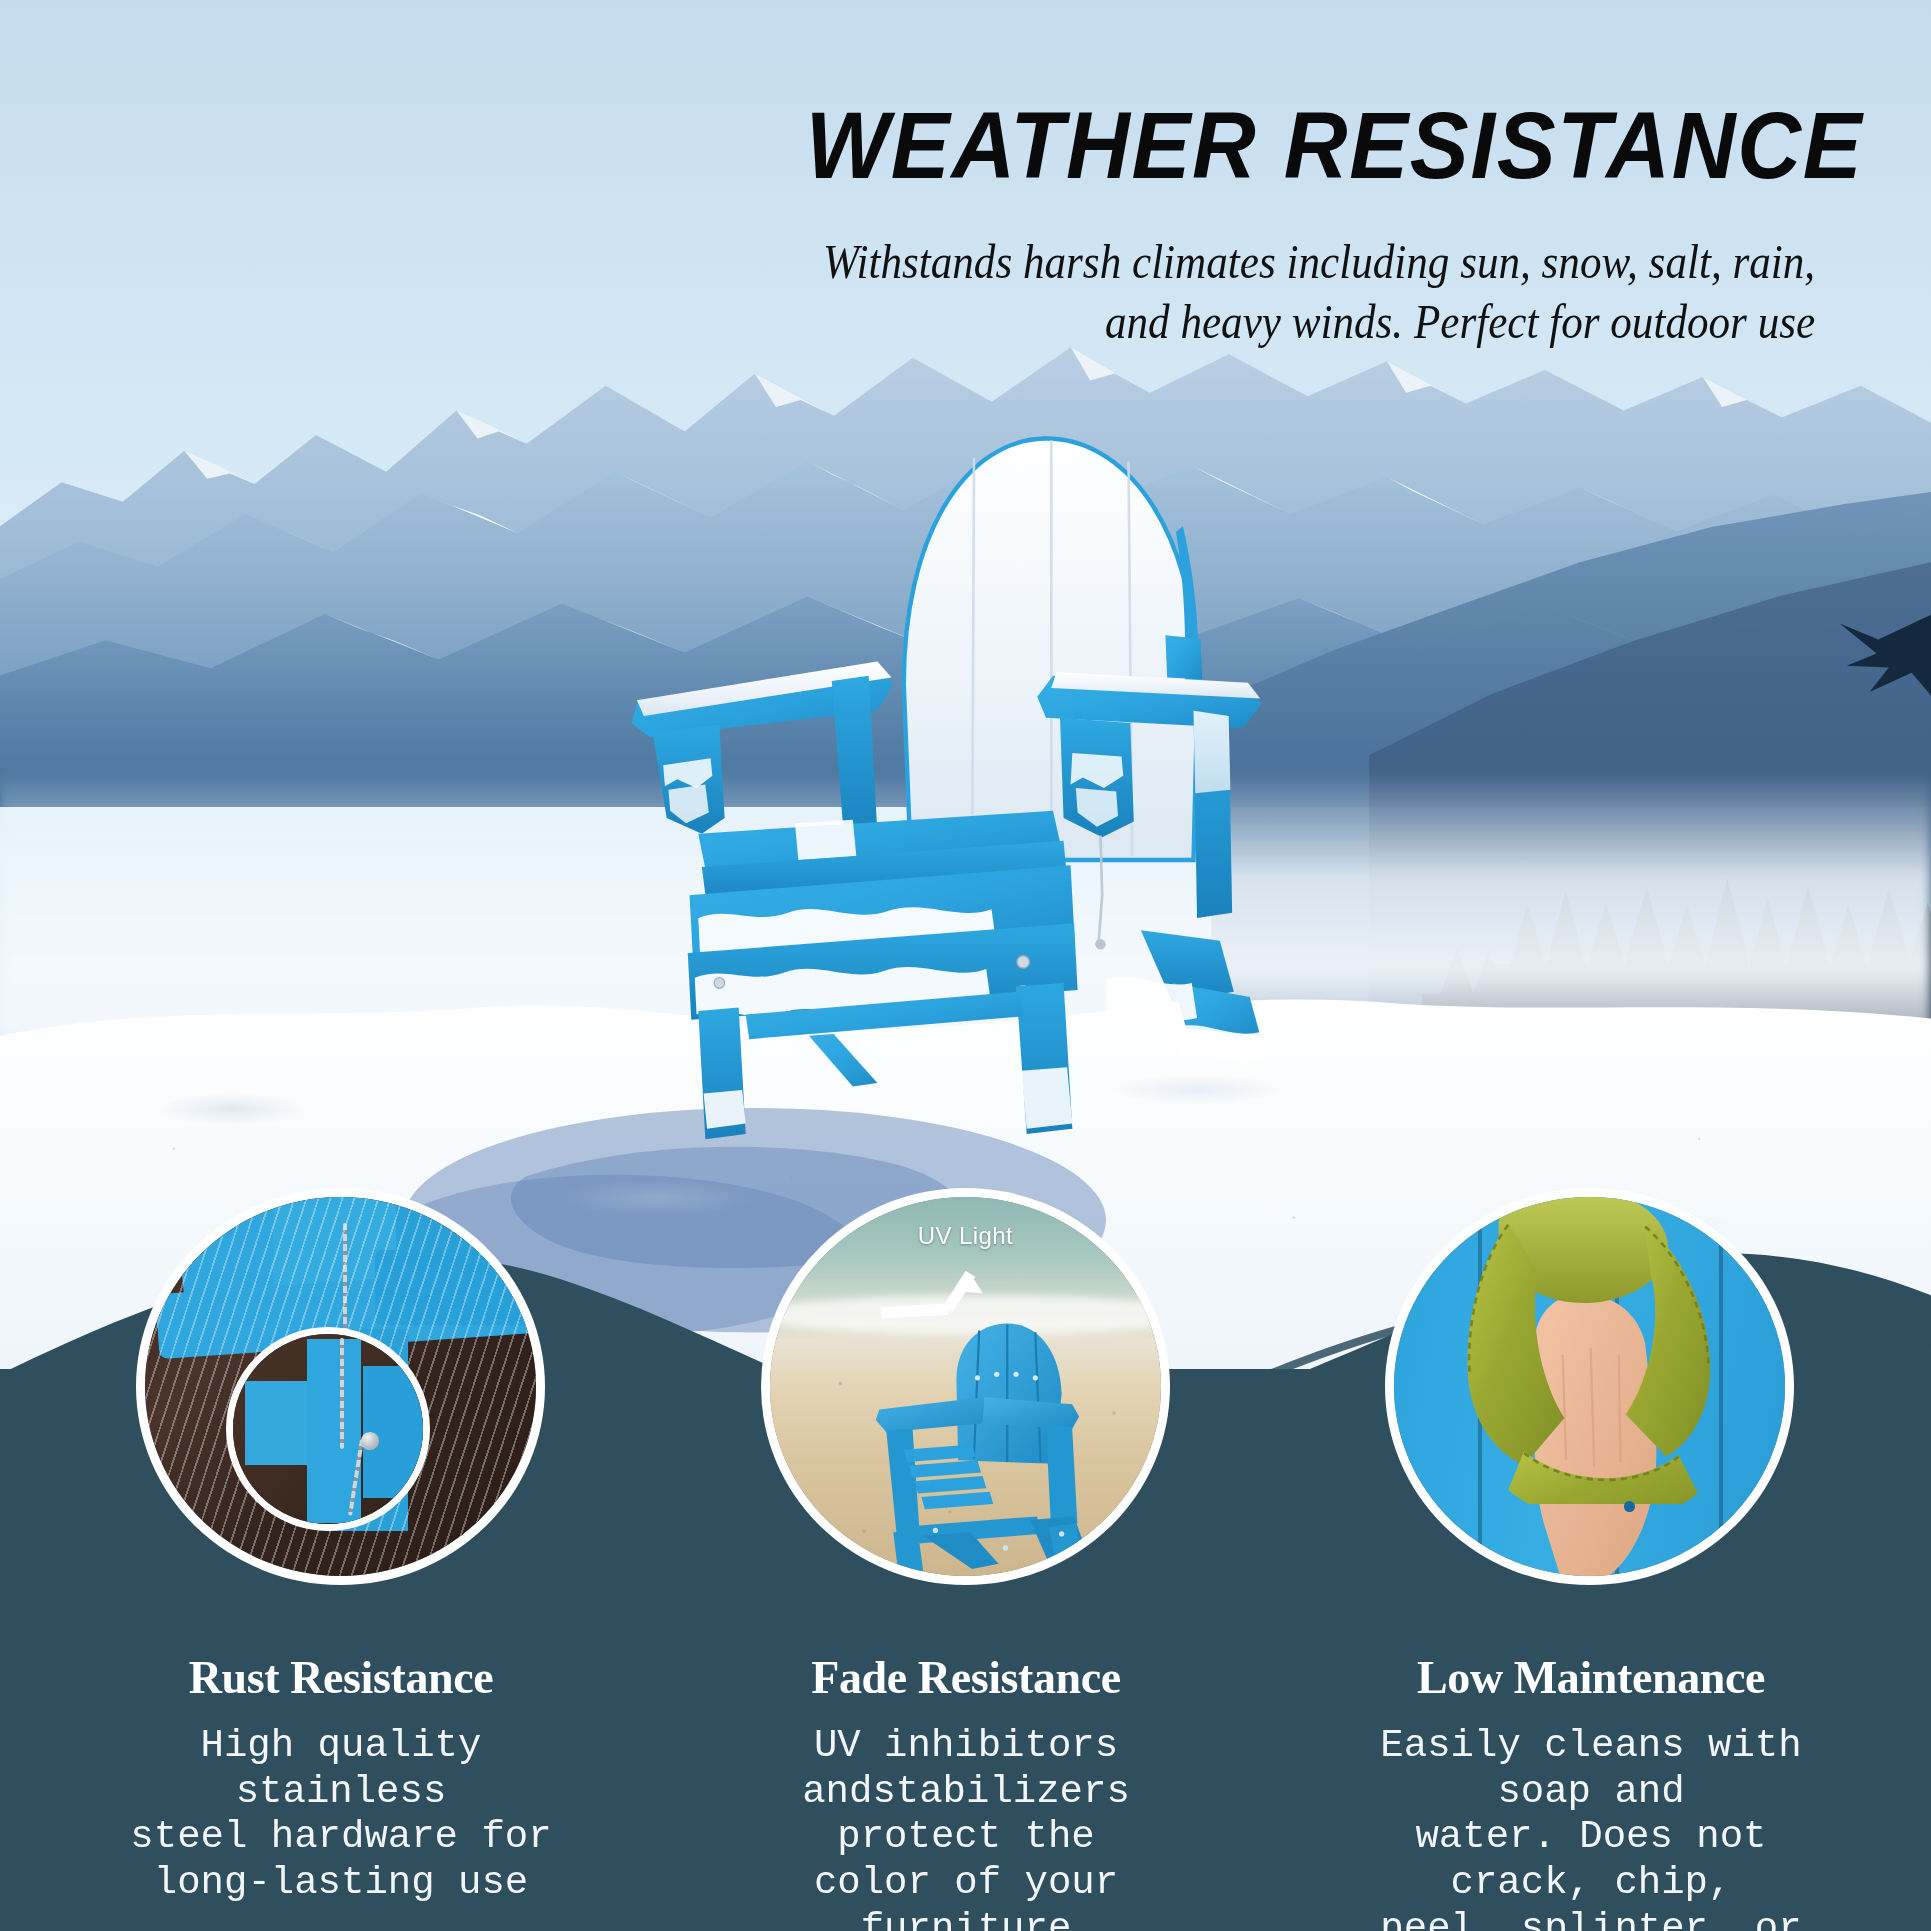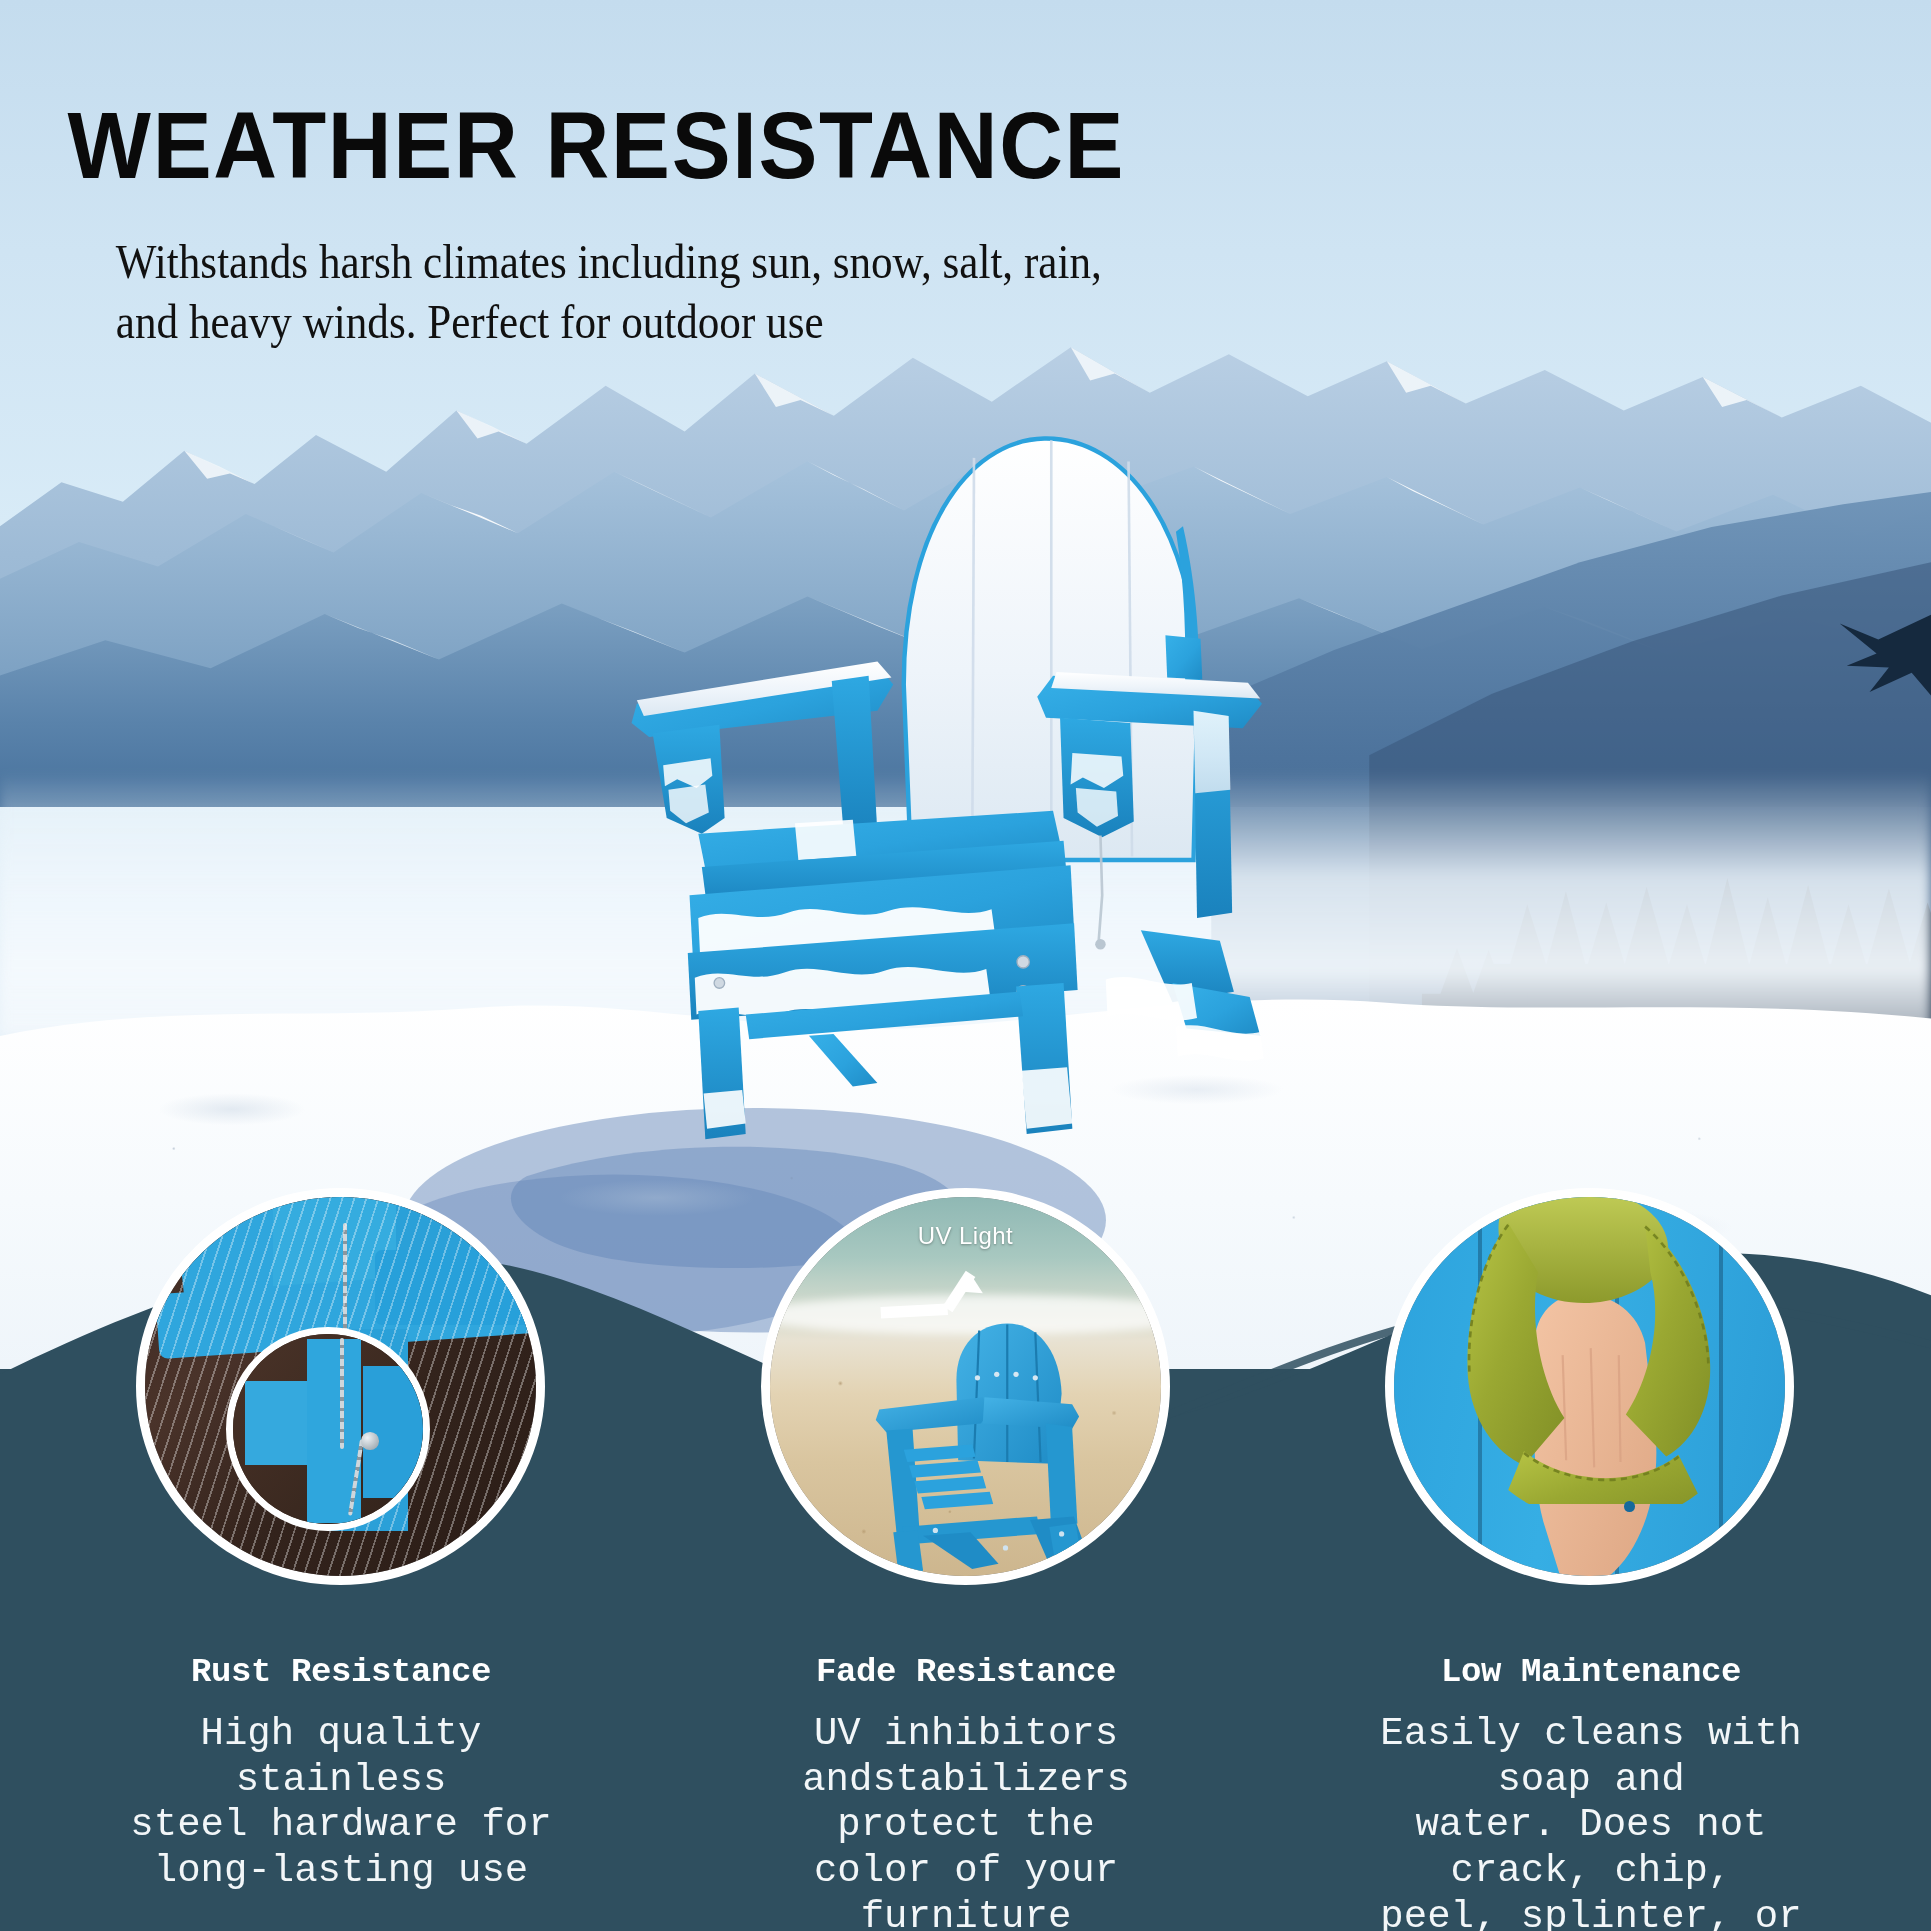--- a/index.html
+++ b/index.html
@@ -52,21 +52,21 @@
       radial-gradient(circle 1.8px at 27% 67%,rgba(120,140,165,.4),transparent),
       radial-gradient(circle 1.8px at 41% 36%,rgba(120,140,165,.35),transparent),
       radial-gradient(circle 1.8px at 55% 72%,rgba(120,140,165,.4),transparent),
       radial-gradient(circle 1.8px at 67% 44%,rgba(120,140,165,.35),transparent),
       radial-gradient(circle 1.8px at 79% 62%,rgba(120,140,165,.4),transparent),
       radial-gradient(circle 1.8px at 88% 28%,rgba(120,140,165,.35),transparent),
       radial-gradient(circle 1.8px at 94% 70%,rgba(120,140,165,.35),transparent);
   }
 
   
-  .header{position:absolute;left:0;top:0;width:1931px;text-align:left;z-index:30;}
+  .header{position:absolute;left:0;top:0;width:1931px;text-align:right;z-index:30;font-style:italic;}
   .title{
     margin:0;padding-top:98px;
     font-family:"Liberation Sans",sans-serif;
     font-weight:700;font-size:95px;line-height:1;
     letter-spacing:1.8px;color:#0a0a0a;
     transform:scaleX(.93);transform-origin:center top;
   }
   .subtitle{
     margin:0;padding-top:39px;
     font-family:"Liberation Serif",serif;
@@ -133,22 +133,22 @@
   .clothbg{position:absolute;inset:0;background:linear-gradient(100deg,#2da3dd 0%,#36aee4 45%,#2b9cd6 100%);}
   .clothslat{position:absolute;top:0;bottom:0;width:4.4px;background:rgba(20,70,105,.45);}
 
   
   .feat{position:absolute;width:492px;text-align:center;z-index:45;}
   .feat.f1{left:95px;top:1655px;}
   .feat.f2{left:720px;top:1655px;}
   .feat.f3{left:1345px;top:1655px;}
   .feat h3{
     margin:0 0 23px 0;
-    font-family:Liberation Mono, monospace;
-    font-weight:700;font-size:34px;line-height:1;color:#ffffff;
+    font-family:Liberation Serif, serif;
+    font-weight:700;font-size:46px;line-height:1;color:#ffffff;
     letter-spacing:-0.4px;
   }
   .feat p{
     margin:0;
     font-family:Liberation Mono, monospace;
     font-size:39px;line-height:1.17;color:#f2f6f8;
   }
 </style>
 </head>
 <body>

